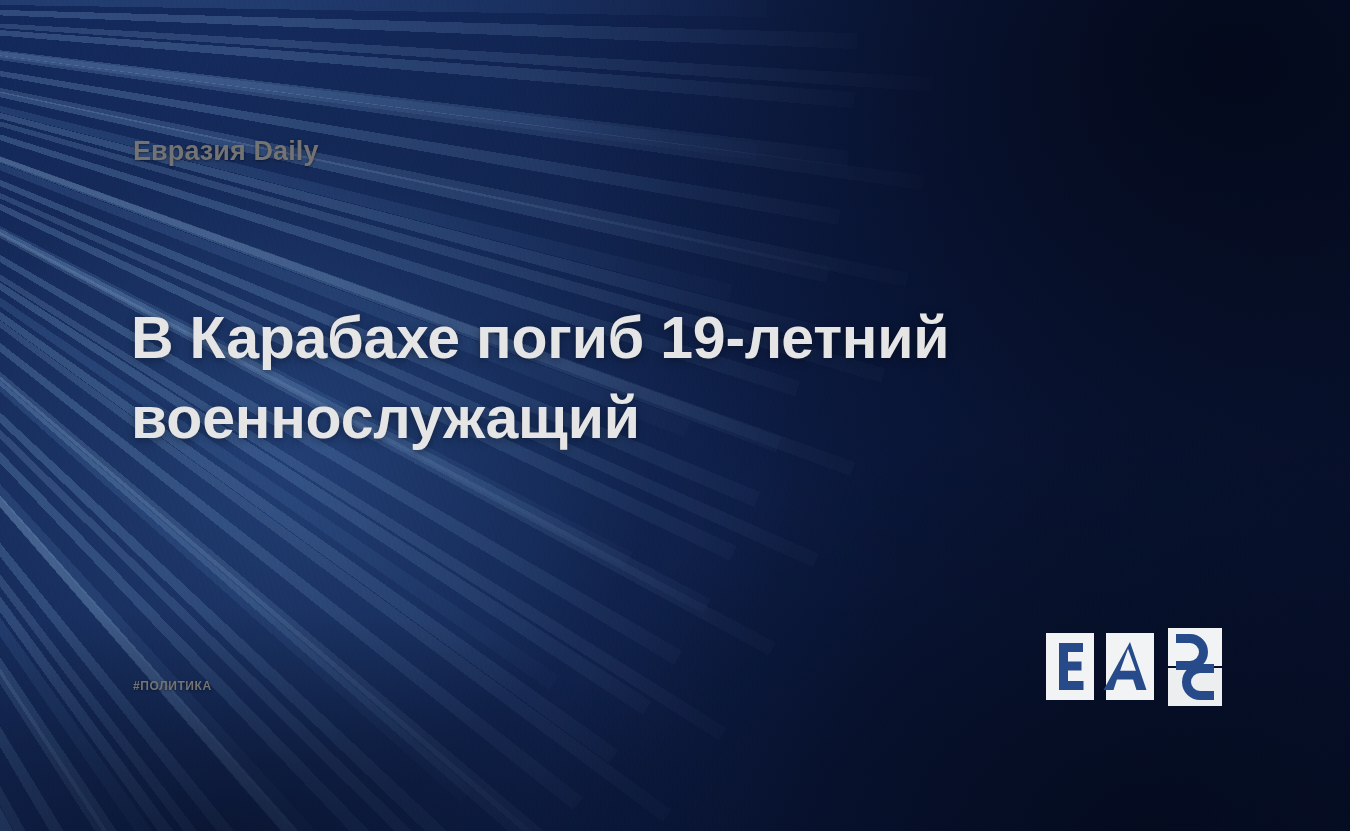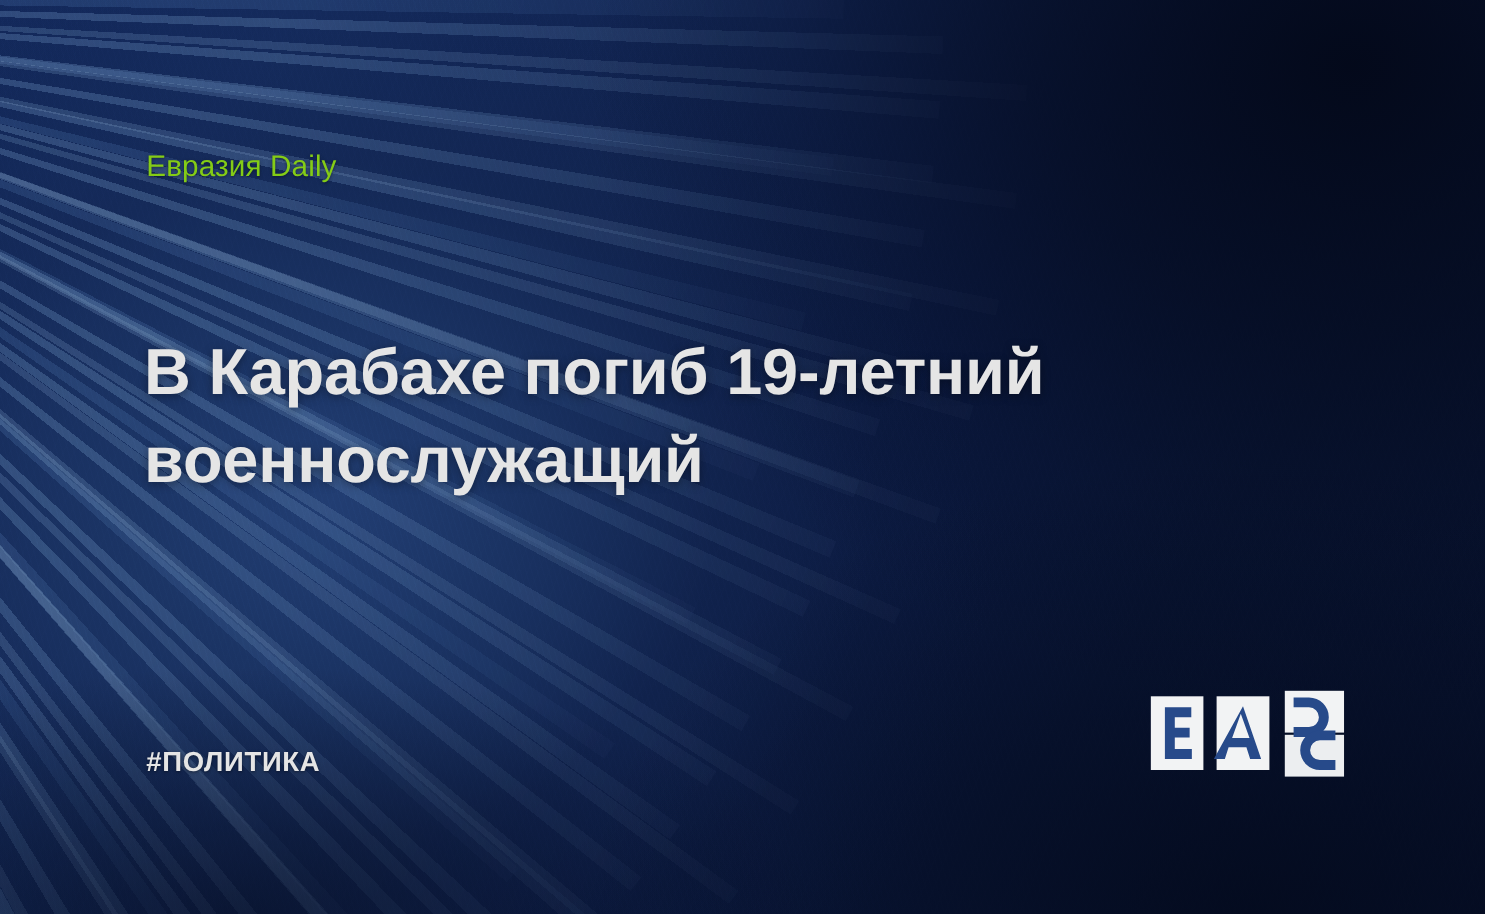--- a/index.html
+++ b/index.html
@@ -171,46 +171,46 @@
   
   .content {
     position: absolute;
     inset: 0;
   }
   .brand {
     position: absolute;
     left: 133px;
     top: 136px;
     font-size: 27px;
-    font-weight: normal;
+    font-weight: bold;
     letter-spacing: 0.1px;
-    color: #84cc16;
+    color: #737373;
     text-shadow: 0 1px 3px rgba(0,0,0,0.45);
     white-space: nowrap;
   }
   .headline {
     position: absolute;
     left: 131px;
     top: 258px;
     width: 860px;
     font-size: 59px;
     line-height: 80px;
     font-weight: bold;
     color: #e5e5e5;
     letter-spacing: -0.2px;
     text-shadow: 0 2px 9px rgba(0,0,0,0.38);
   }
   .tag {
     position: absolute;
     left: 133px;
     top: 679px;
-    font-size: 25px;
+    font-size: 12px;
     font-weight: bold;
     letter-spacing: 0.6px;
-    color: #e5e5e5;
+    color: #737373;
     text-shadow: 0 1px 3px rgba(0,0,0,0.45);
     white-space: nowrap;
   }
 
   
   .logo {
     position: absolute;
     left: 1046px;
     top: 626px;
     width: 176px;

